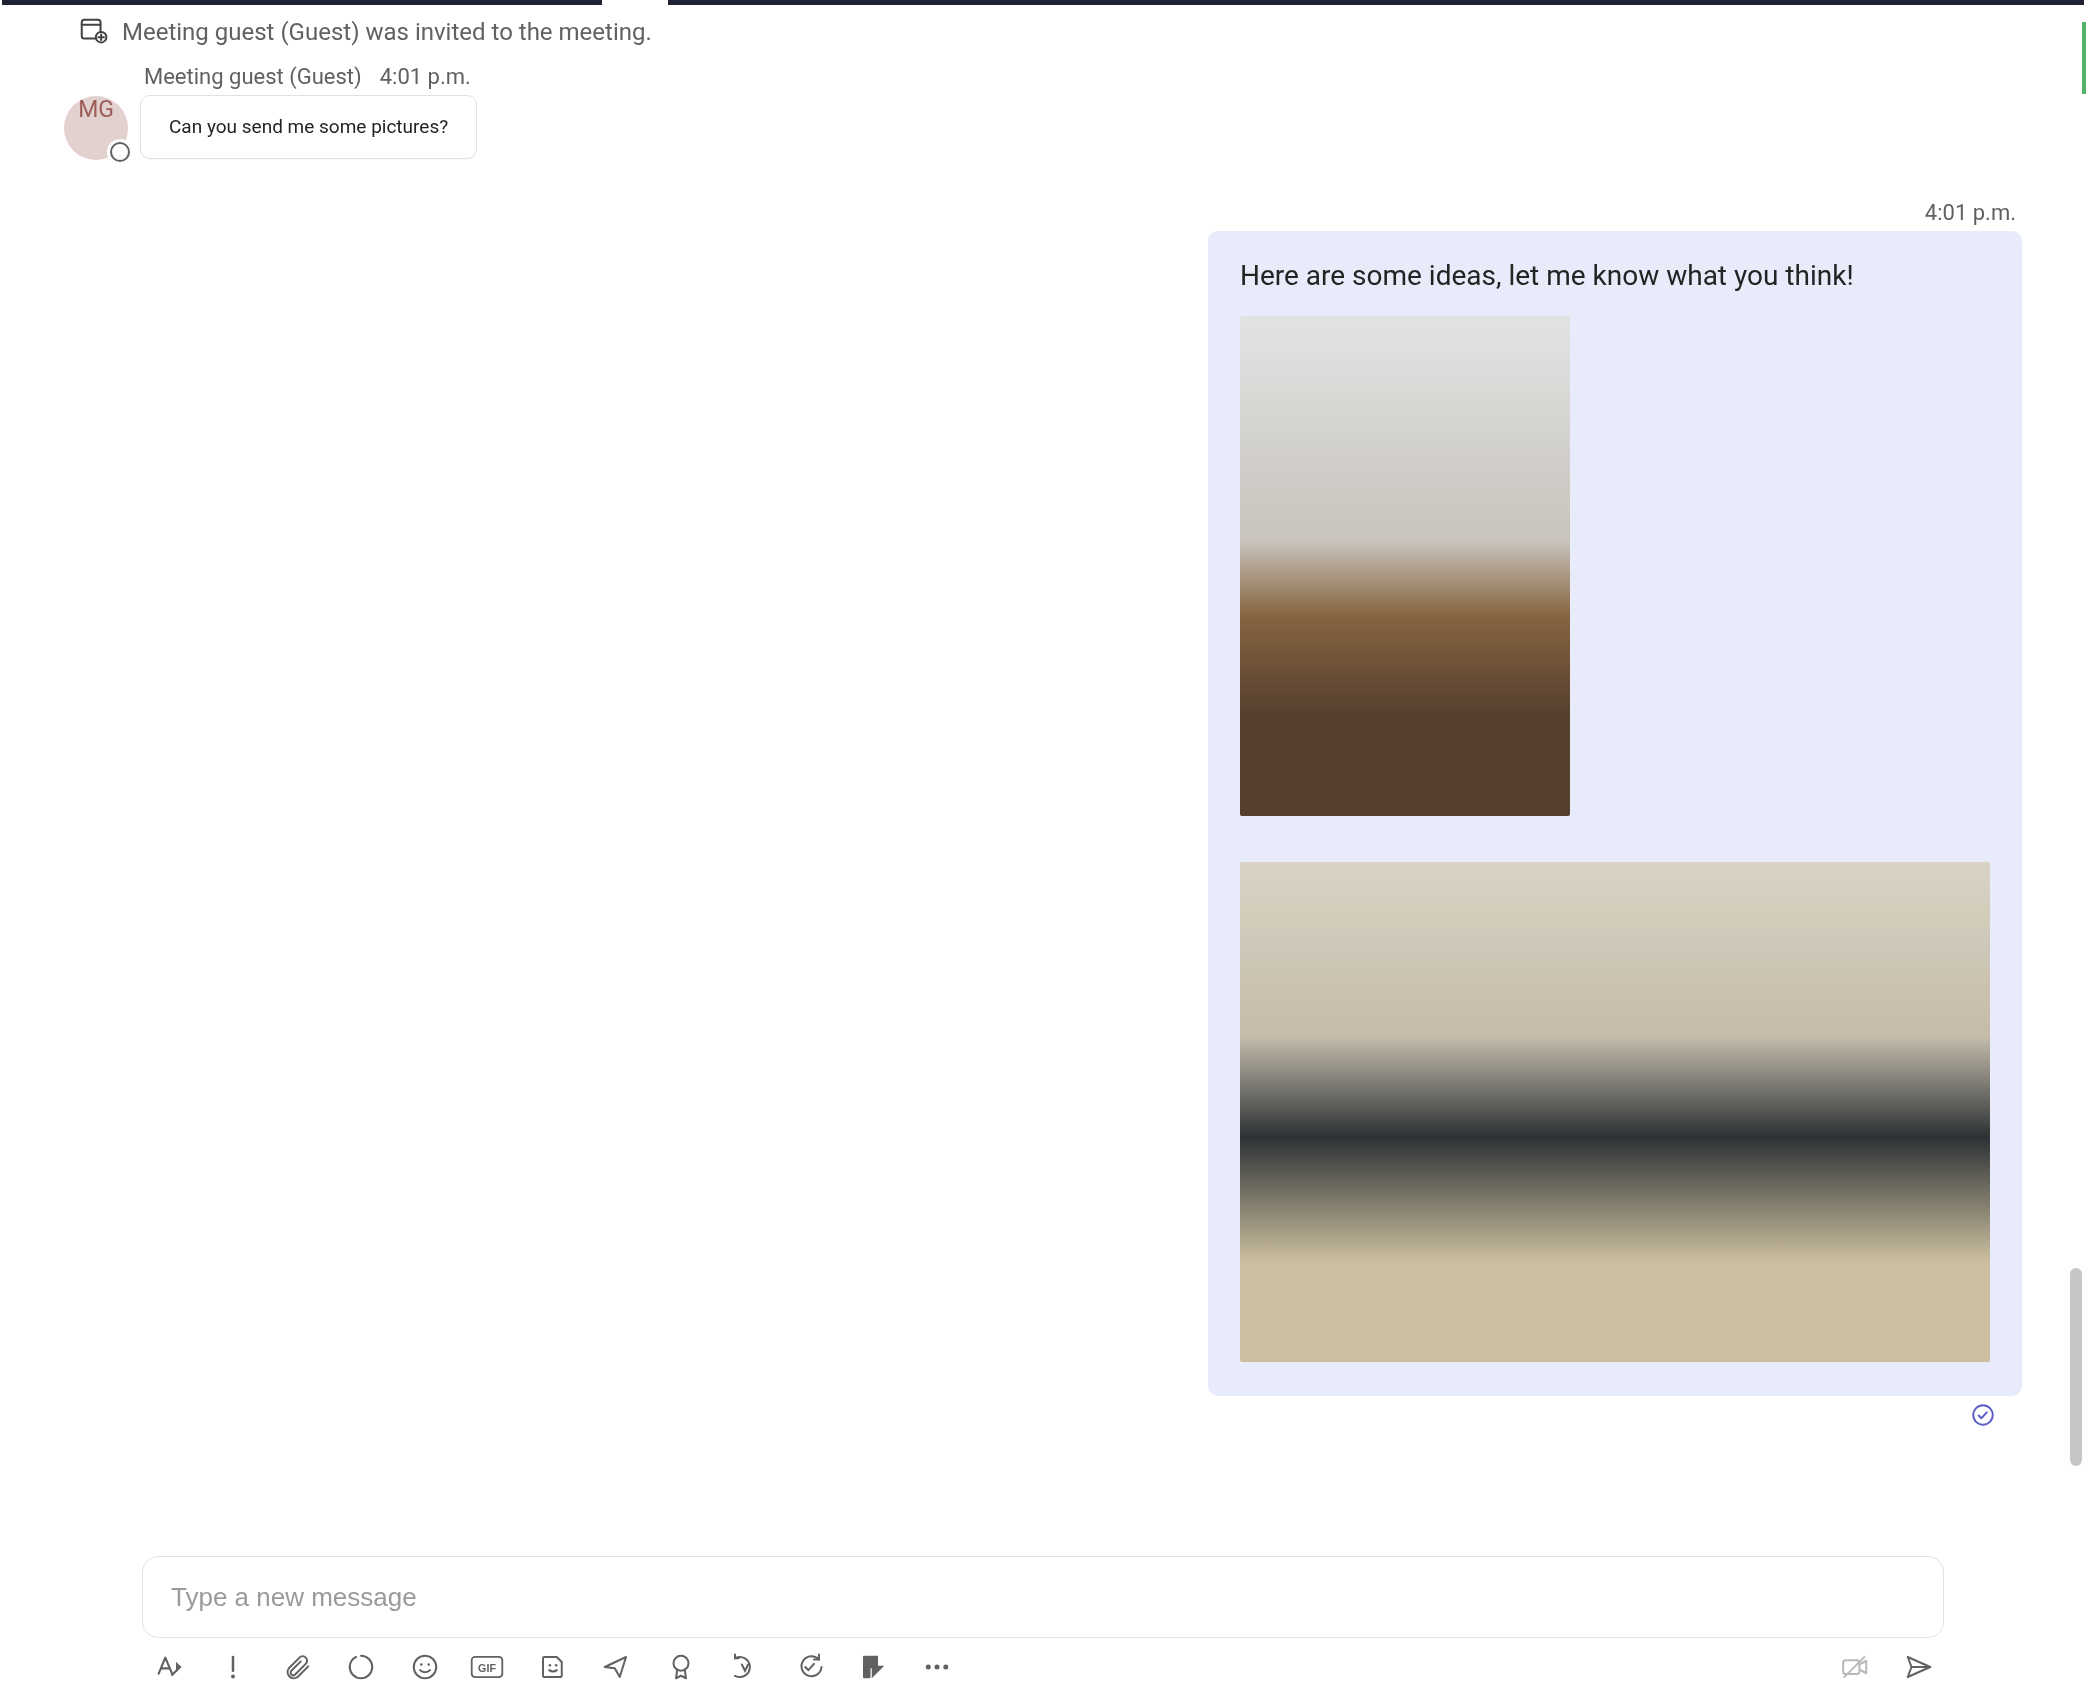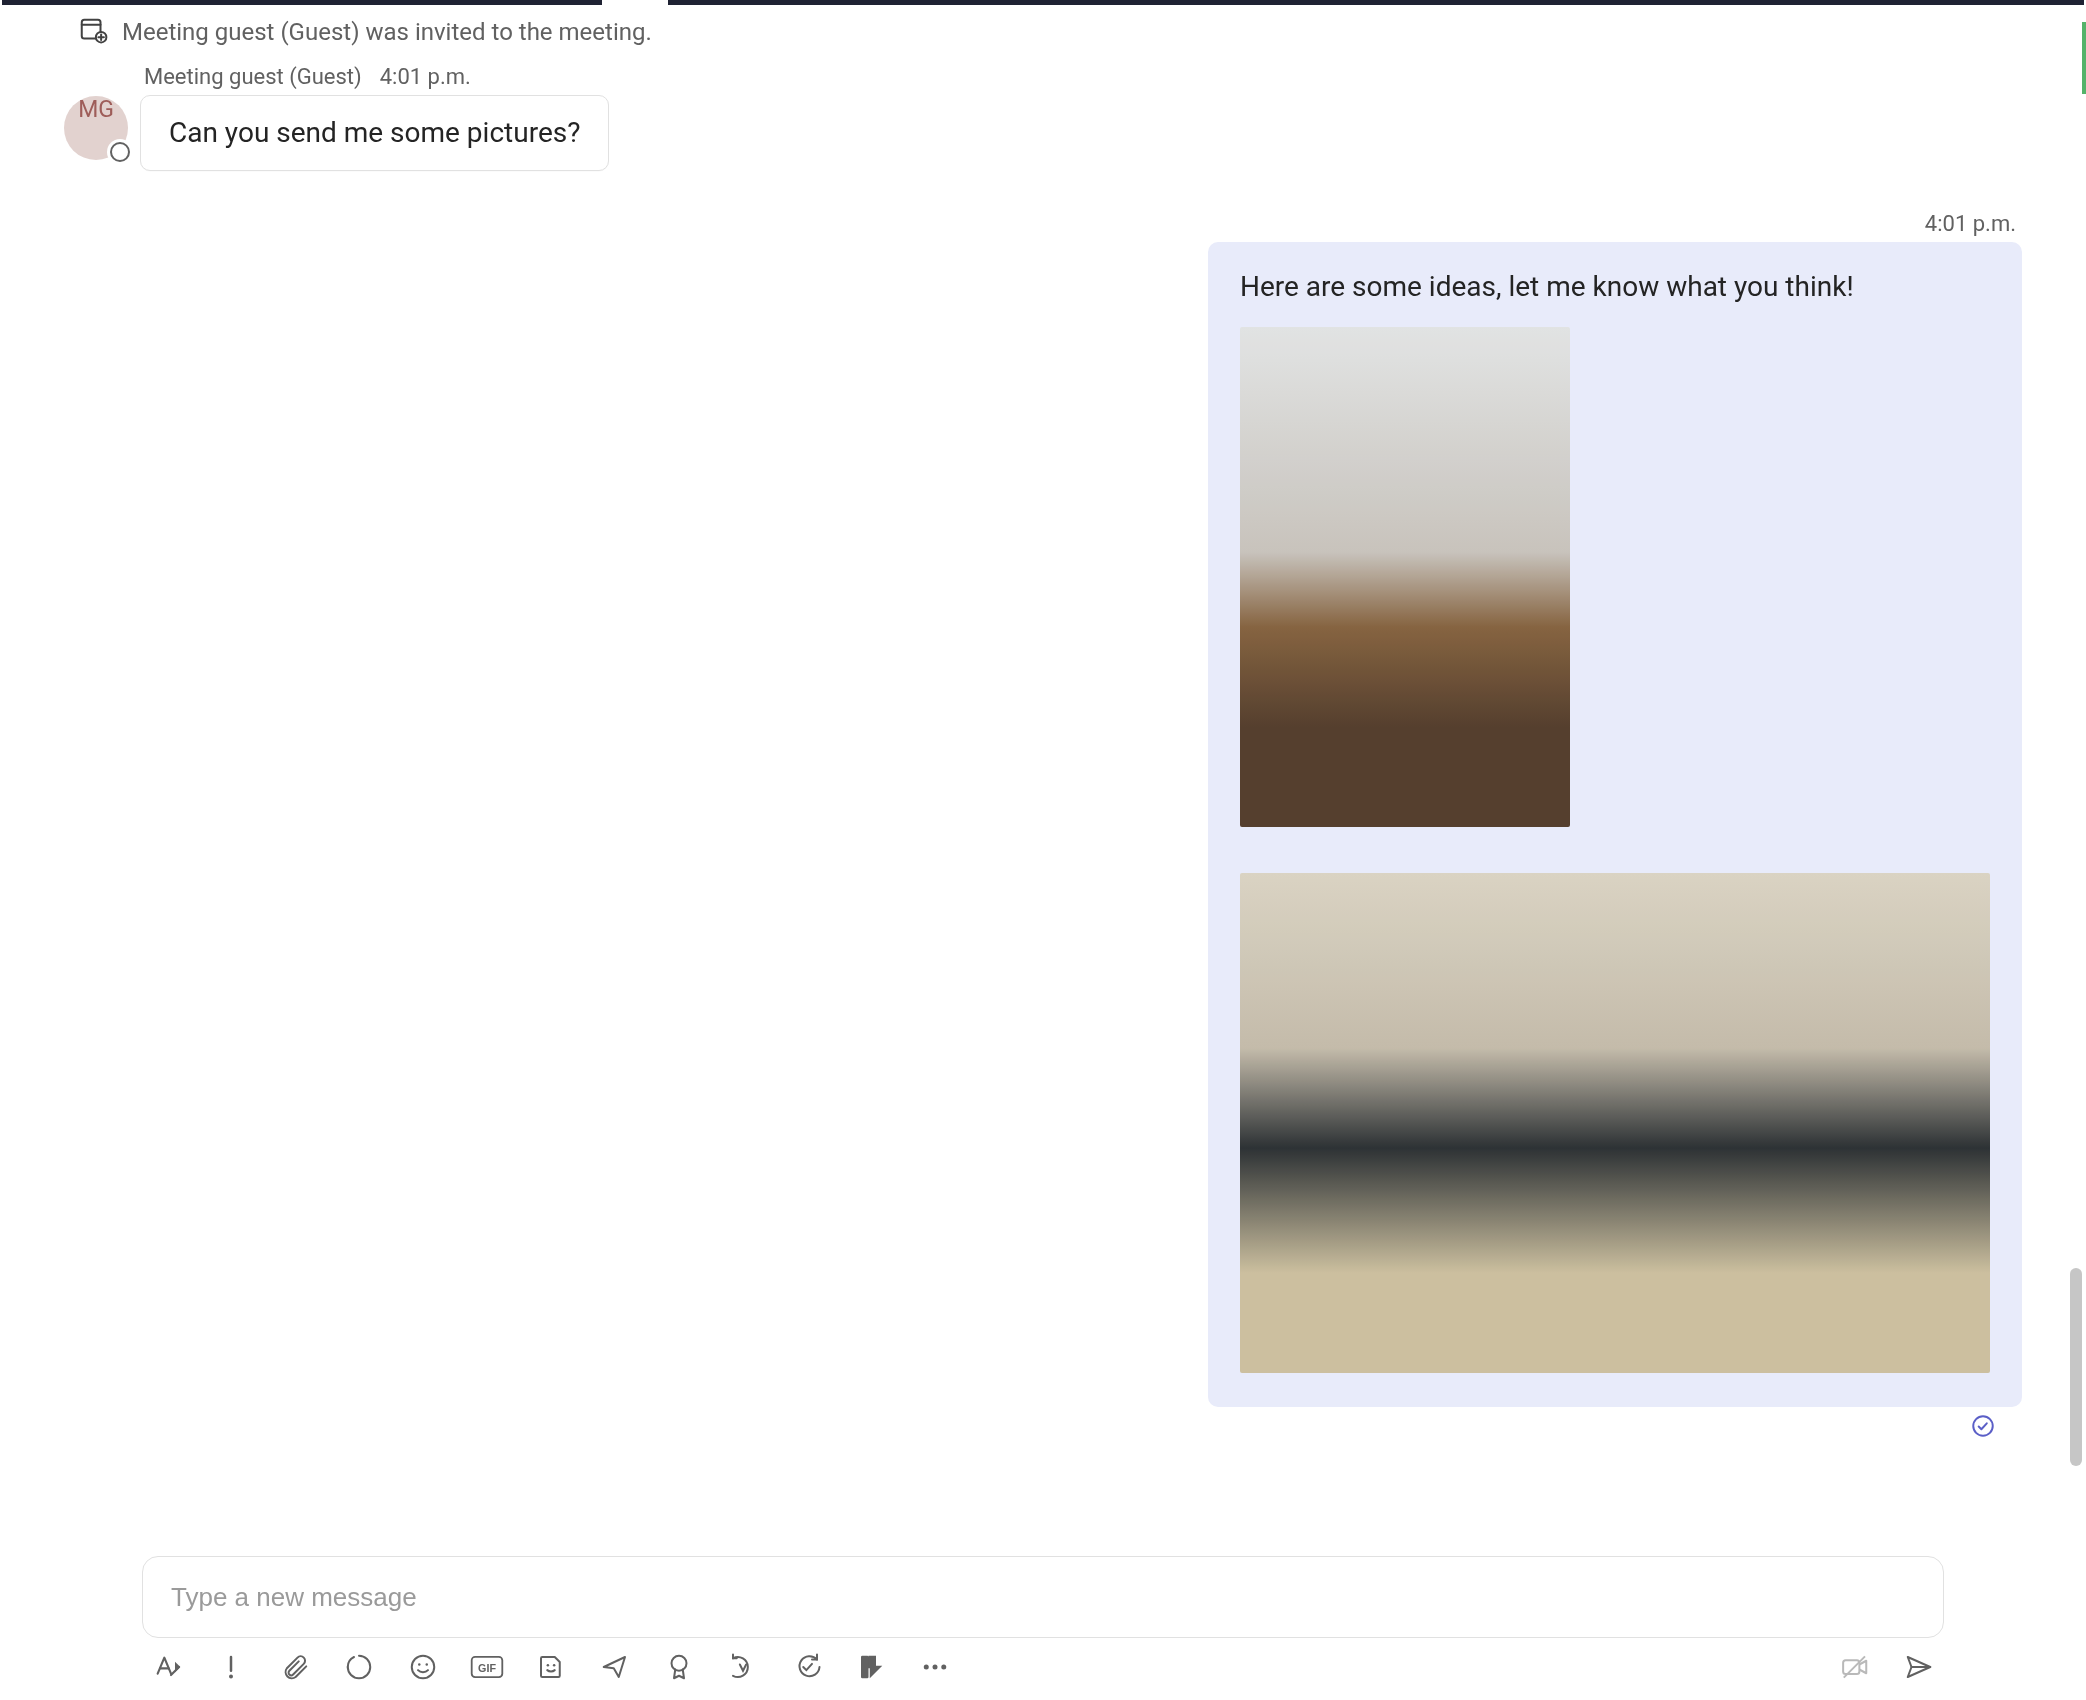--- a/index.html
+++ b/index.html
@@ -115,21 +115,21 @@
     font-size: 22px;
     color: var(--text-muted);
     margin: 0 0 6px 4px;
   }
   .msg-meta .sender { color: var(--text-muted); }
   .bubble-in {
     background: var(--incoming-bg);
     border: 1px solid var(--border);
     border-radius: 10px;
     padding: 18px 28px;
-    font-size: 28px;
+    font-size: 19px;
     line-height: 1.35;
     color: var(--text);
     max-width: 900px;
     box-shadow: 0 0.5px 0 rgba(0,0,0,.03);
   }
 
   
   .msg-row-out {
     display:flex;
     flex-direction:column;
@@ -207,21 +207,21 @@
   .tool-left, .tool-right {
     display:flex;
     align-items:center;
     gap: 30px;
   }
   .icon-btn {
     width: 34px;
     height: 34px;
     display:flex;
     align-items:center;
-    justify-content:center;
+    justify-content:flex-end;
     color: var(--icon);
     border:none;
     background:transparent;
     padding:0;
     cursor:pointer;
   }
   .icon-btn svg { display:block; }
   .icon-btn.muted { color:#b9b9b9; }
 
   

